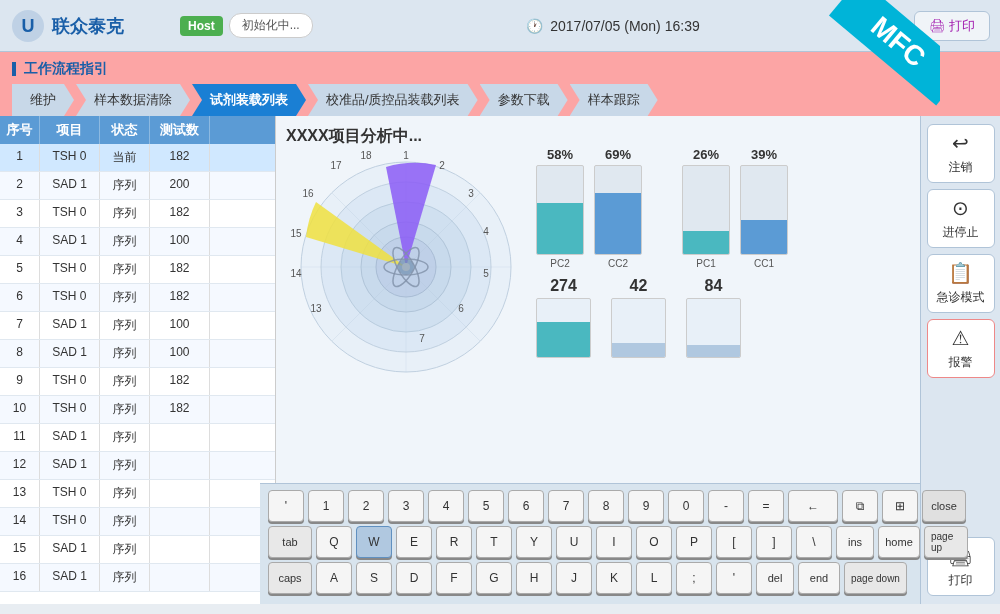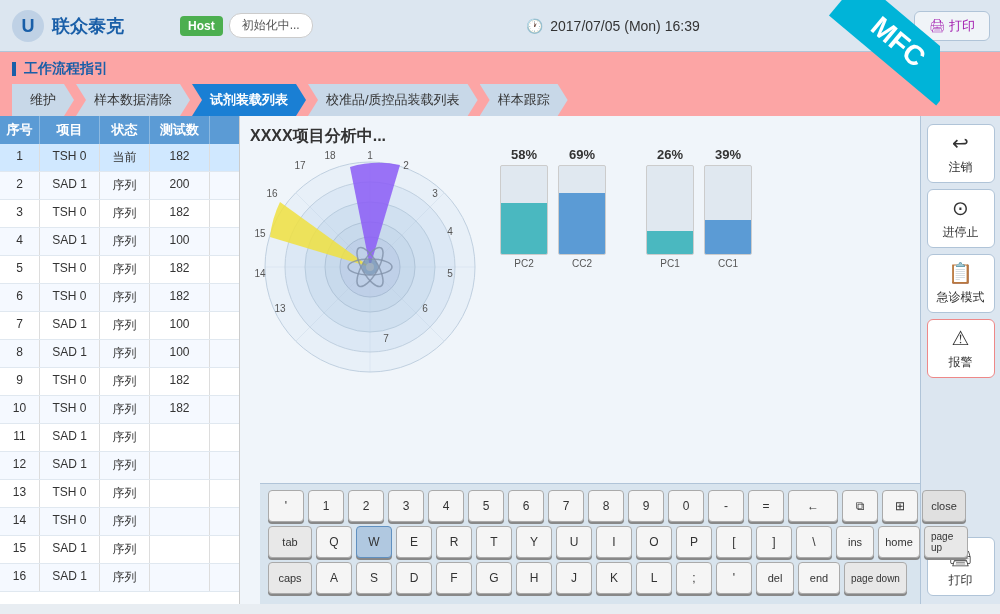--- a/index.html
+++ b/index.html
@@ -121,21 +121,21 @@
       clip-path: polygon(0 0, calc(100% - 10px) 0, 100% 50%, calc(100% - 10px) 100%, 0 100%);
     }
     .nav-tab.active {
       background: #1a7fd4;
       color: white;
       font-weight: bold;
     }
 
     
     .left-table {
-      width: 240px;
+      width: 276px;
       background: white;
       border-right: 1px solid #ccc;
       overflow: hidden;
       flex-shrink: 0;
     }
     .table-header {
       display: grid;
       grid-template-columns: 40px 60px 50px 60px;
       background: #5b9bd5;
       color: white;
@@ -384,20 +384,21 @@
   <button class="print-btn">🖨 打印</button>
 </div>
 
 <div class="workflow-section">
   <div class="workflow-title">工作流程指引</div>
   <div class="nav-tabs">
     <div class="nav-tab">维护</div>
     <div class="nav-tab">样本数据清除</div>
     <div class="nav-tab active">试剂装载列表</div>
     <div class="nav-tab">校准品/质控品装载列表</div>
+    <div class="nav-tab">参数下载</div>
     <div class="nav-tab">样本跟踪</div>
   </div>
 </div>
 
 <div style="display:flex; height:calc(614px - 52px - 74px); position:relative;">
 
   <div class="left-table">
     <div class="table-header">
       <div>序号</div>
       <div>项目</div>
@@ -580,20 +581,40 @@
 
           <div class="bar-item">
             <span class="bar-pct">39%</span>
             <div class="bar-outer">
               <div class="bar-inner" style="height:39%;background:#5b9bd5;"></div>
             </div>
             <span class="bar-label">CC1</span>
           </div>
         </div>
 
+        <div class="stats-row">
+          <div class="stat-item">
+            <span class="stat-value">274</span>
+            <div class="stat-bar-outer">
+              <div class="stat-bar-inner" style="height:60%;background:#4ab8c0;"></div>
+            </div>
+          </div>
+          <div class="stat-item">
+            <span class="stat-value">42</span>
+            <div class="stat-bar-outer">
+              <div class="stat-bar-inner" style="height:25%;background:#b0c8e0;"></div>
+            </div>
+          </div>
+          <div class="stat-item">
+            <span class="stat-value">84</span>
+            <div class="stat-bar-outer">
+              <div class="stat-bar-inner" style="height:20%;background:#b0c8e0;"></div>
+            </div>
+          </div>
+        </div>
       </div>
     </div>
 
     <div class="keyboard-area">
 
       <div class="kb-row">
         <div class="key">'</div>
         <div class="key">1</div>
         <div class="key">2</div>
         <div class="key">3</div>

